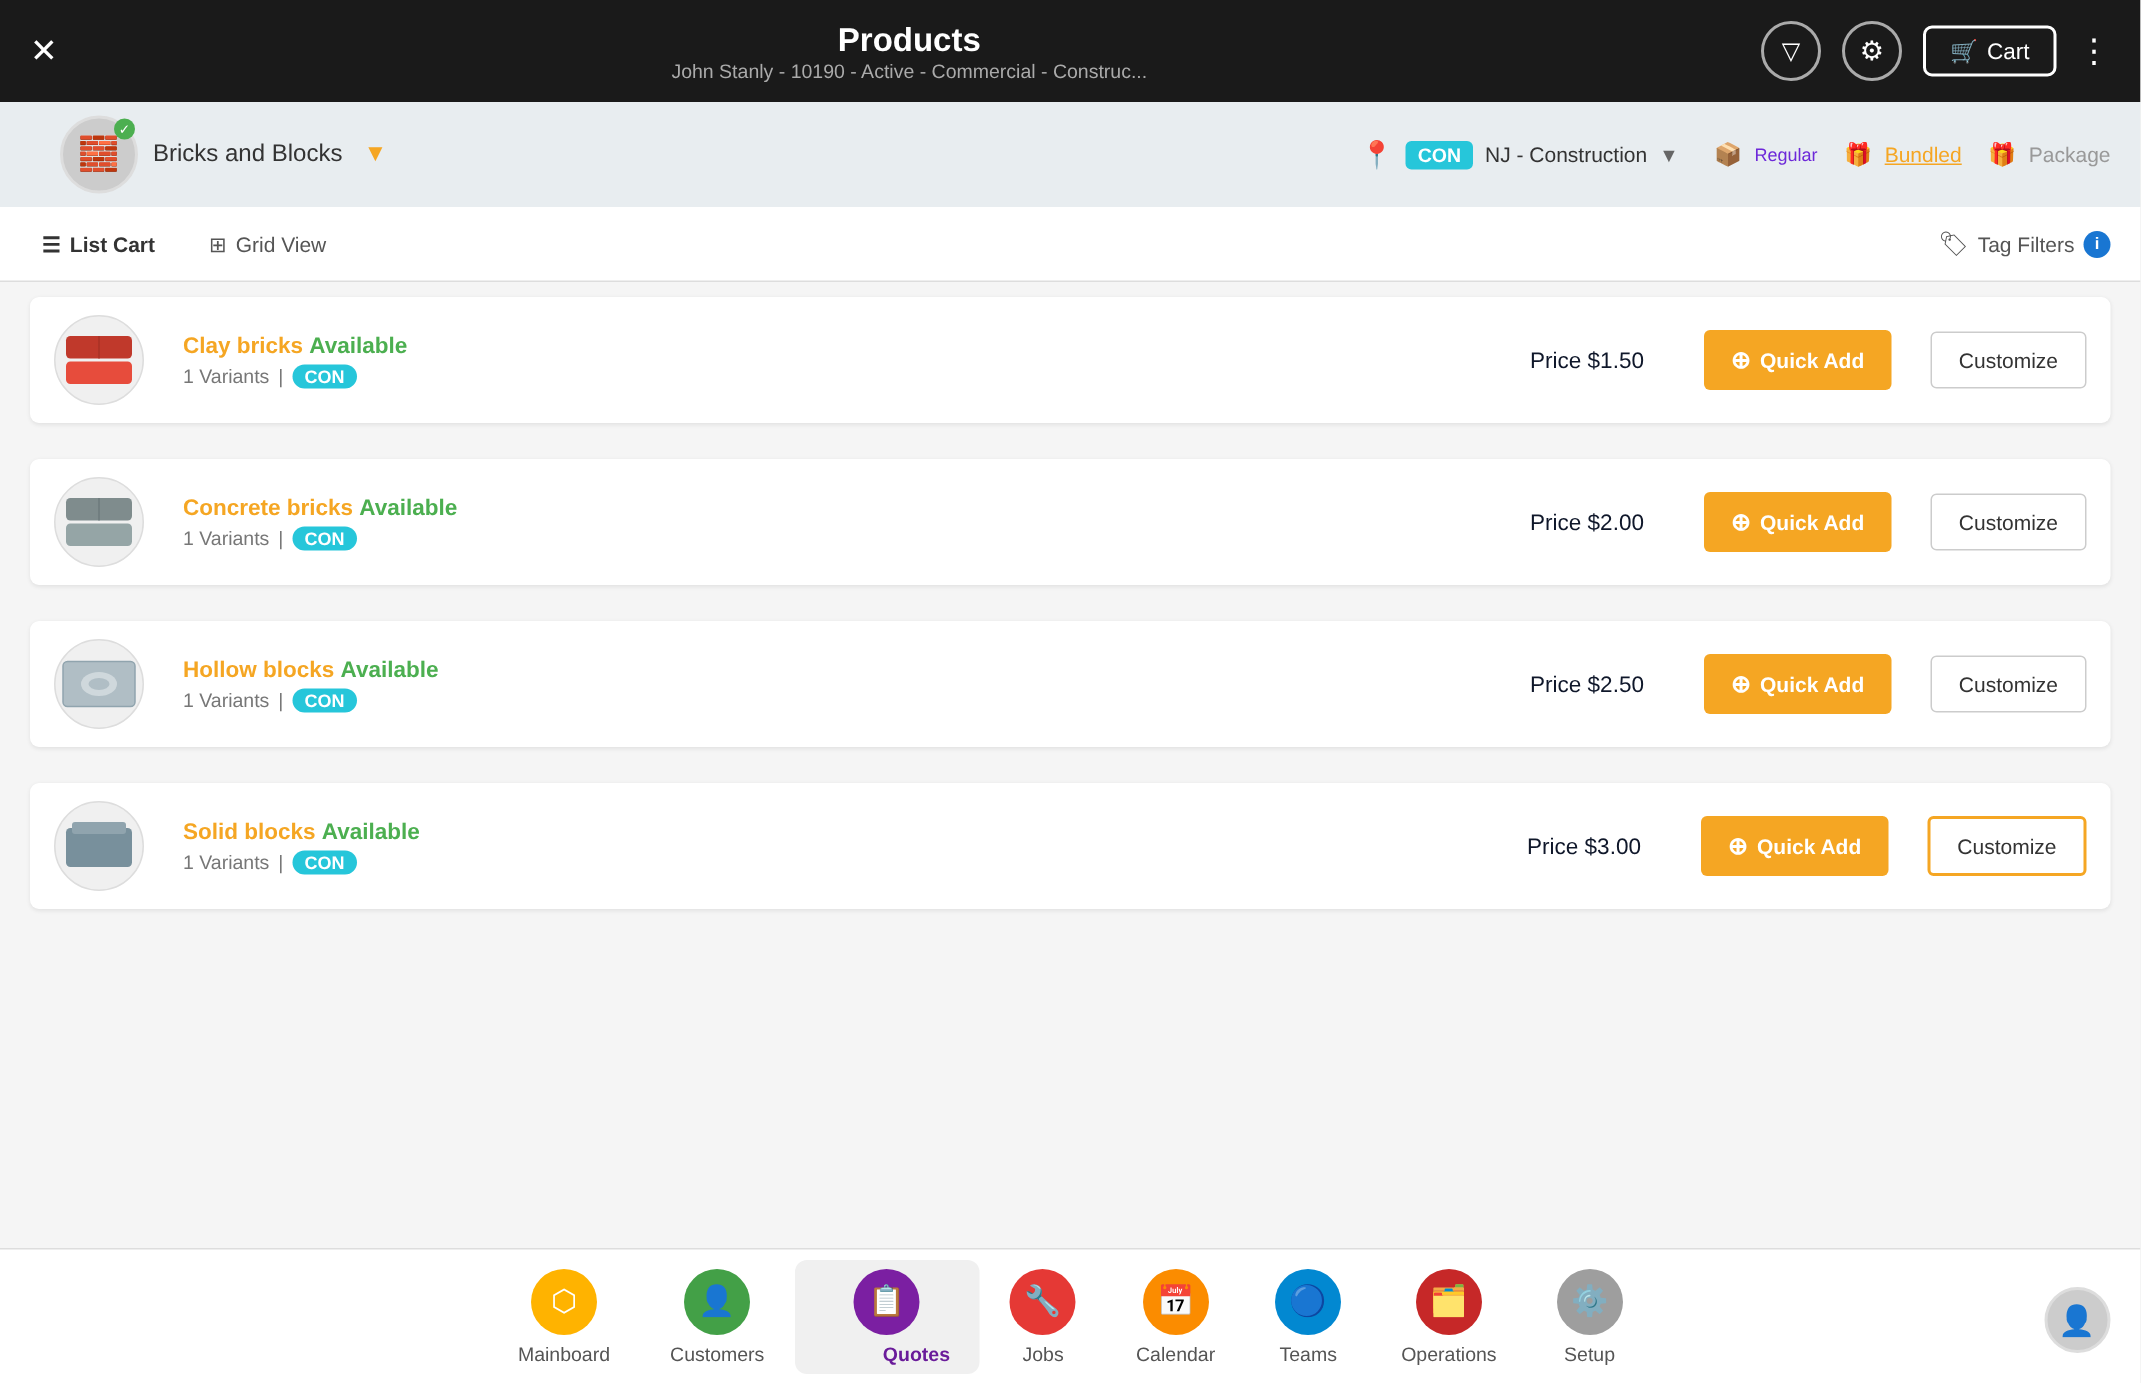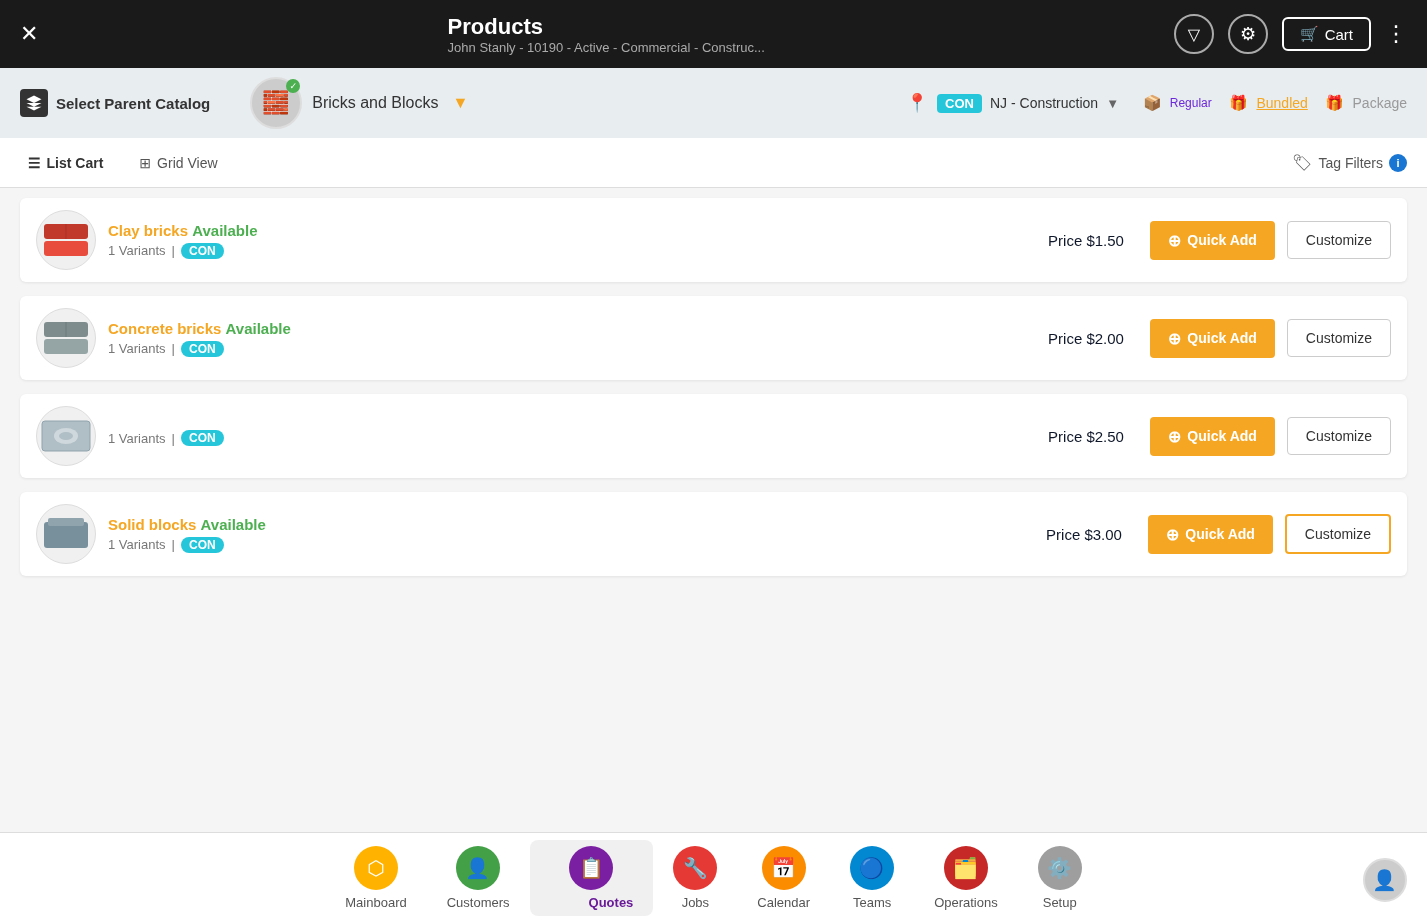--- a/index.html
+++ b/index.html
@@ -9,21 +9,21 @@
     .header {
       background: #1a1a1a;
       color: white;
       display: flex;
       align-items: center;
       justify-content: space-between;
       padding: 0 20px;
       height: 68px;
       flex-shrink: 0;
     }
-    .header-center { }
+    .header-center { text-align: center; }
     .header-title { font-size: 22px; font-weight: bold; color: white; }
     .header-subtitle { font-size: 13px; color: #aaa; }
     .header-left { display: flex; align-items: center; }
     .close-icon { color: white; font-size: 22px; cursor: pointer; }
     .header-right { display: flex; align-items: center; gap: 14px; }
     .filter-icon-btn {
       width: 40px; height: 40px; border-radius: 50%; border: 2px solid #aaa;
       display: flex; align-items: center; justify-content: center;
       background: transparent; cursor: pointer; color: white; font-size: 16px;
     }
@@ -120,23 +120,23 @@
       background: #f5f5f5;
       overflow-y: auto;
       padding: 10px 20px;
     }
     .product-row {
       background: white;
       border-radius: 6px;
       display: flex;
       align-items: center;
       padding: 12px 16px;
-      margin-bottom: 14px;
+      margin-bottom: 24px;
       box-shadow: 0 1px 3px rgba(0,0,0,0.08);
-      gap: 12px;
+      gap: 26px;
     }
     .product-image {
       width: 60px; height: 60px; border-radius: 50%; background: #f0f0f0;
       display: flex; align-items: center; justify-content: center;
       font-size: 28px; flex-shrink: 0; border: 1px solid #ddd;
     }
     .product-info { flex: 1; }
     .product-name-available { font-size: 15px; }
     .product-name { color: #f5a623; font-weight: bold; }
     .product-available { color: #4caf50; font-weight: bold; }
@@ -219,28 +219,20 @@
     <button class="gear-icon-btn">⚙</button>
     <button class="cart-btn">
       <span>🛒</span>
       <span>Cart</span>
     </button>
     <span class="more-icon">⋮</span>
   </div>
 </div>
 
 <div class="catalog-bar">
-  <div class="select-parent">
-    <div class="parent-cube">
-      <svg width="18" height="18" viewBox="0 0 24 24" fill="white">
-          <path d="M12 2L2 7l10 5 10-5-10-5zM2 17l10 5 10-5M2 12l10 5 10-5"></path>
-        </svg>
-    </div>
-    <span>Select Parent Catalog</span>
-  </div>
 
   <div class="catalog-info">
     <div class="catalog-avatar">
       🧱
       <div class="catalog-avatar-check">✓</div>
     </div>
     <span class="catalog-name">Bricks and Blocks</span>
     <span class="catalog-chevron">▼</span>
   </div>
 
@@ -324,20 +316,21 @@
     </div>
     <div class="product-row">
       <div class="product-image" style="font-size: 28px;">
         <svg width="52" height="40" viewBox="0 0 52 40">
           <rect x="2" y="5" width="48" height="30" rx="3" fill="#b0bec5" stroke="#90a4ae" stroke-width="1"></rect>
           <ellipse cx="26" cy="20" rx="12" ry="8" fill="#cfd8dc"></ellipse>
           <ellipse cx="26" cy="20" rx="7" ry="4" fill="#b0bec5"></ellipse>
         </svg>
       </div>
       <div class="product-info">
+        <div class="product-name-available"><span class="product-name">Hollow blocks</span> <span class="product-available">Available</span></div>
         <div class="product-meta">
           <span>1 Variants</span> 
           <span>|</span> 
           <span class="product-con-badge">CON</span>
         </div>
       </div>
       <div class="product-price">Price $2.50</div>
       <button class="quick-add-btn">
         <span class="plus-circle">⊕</span> 
         <span>Quick Add</span>

